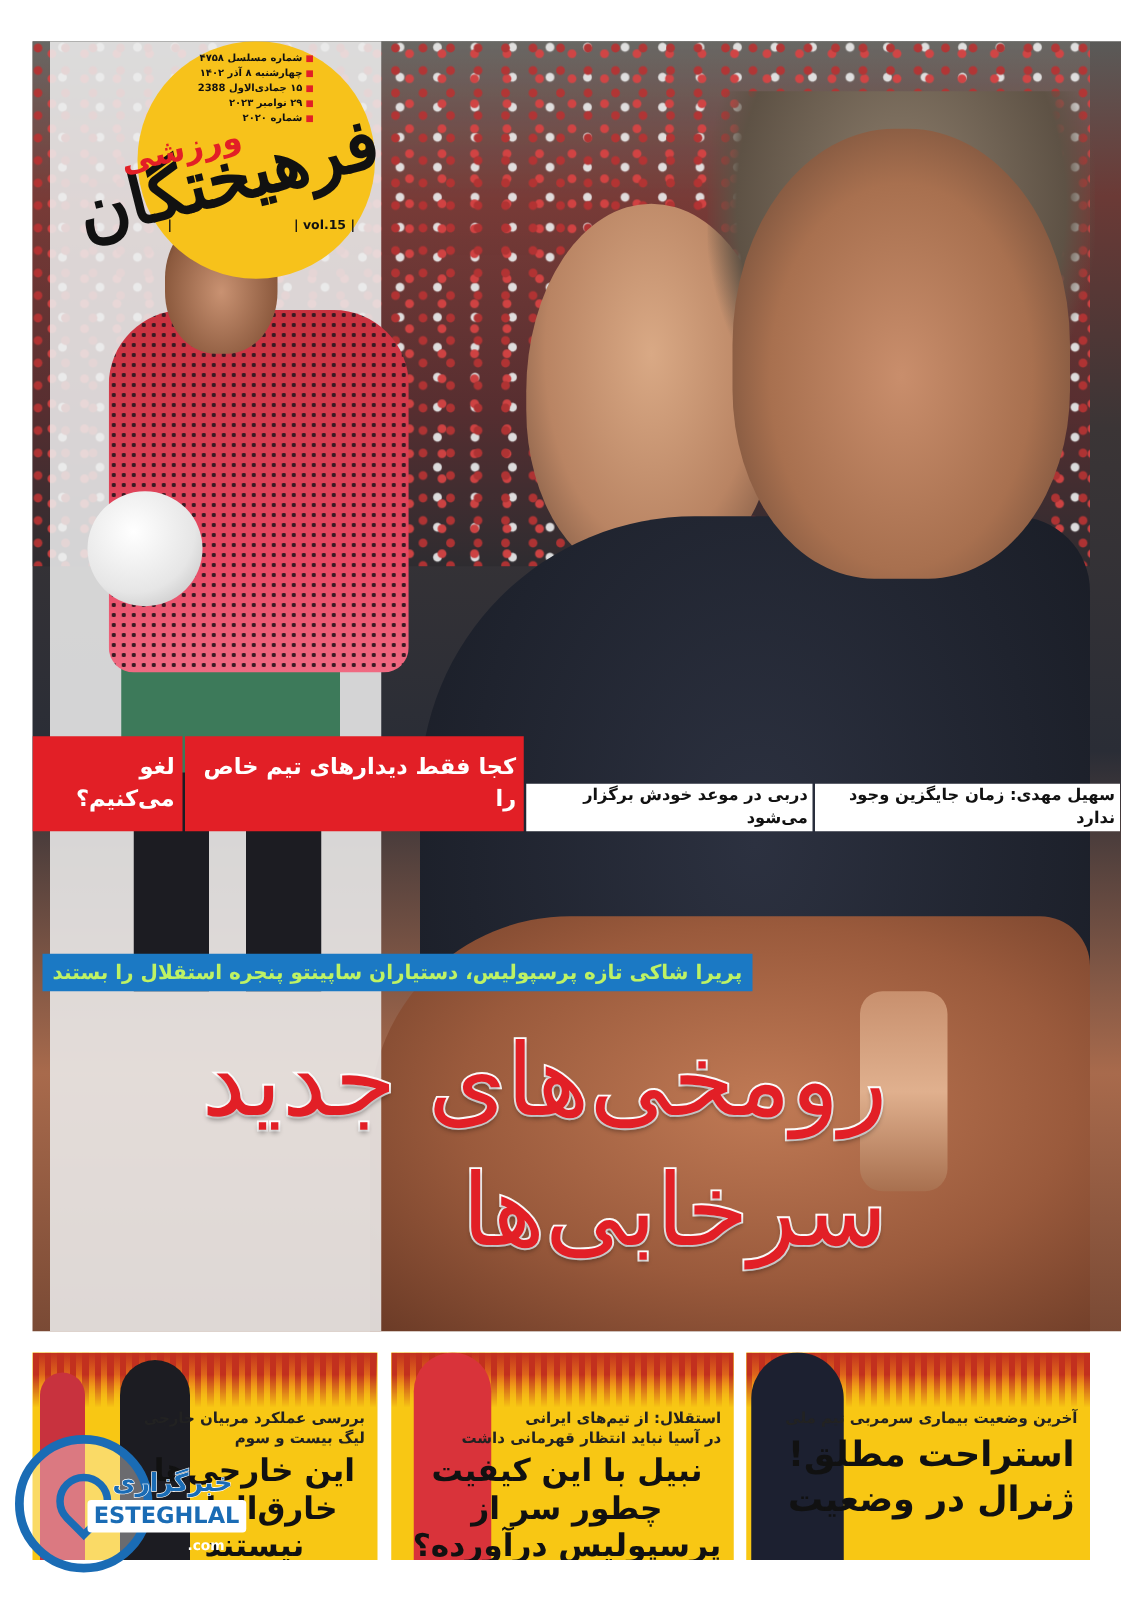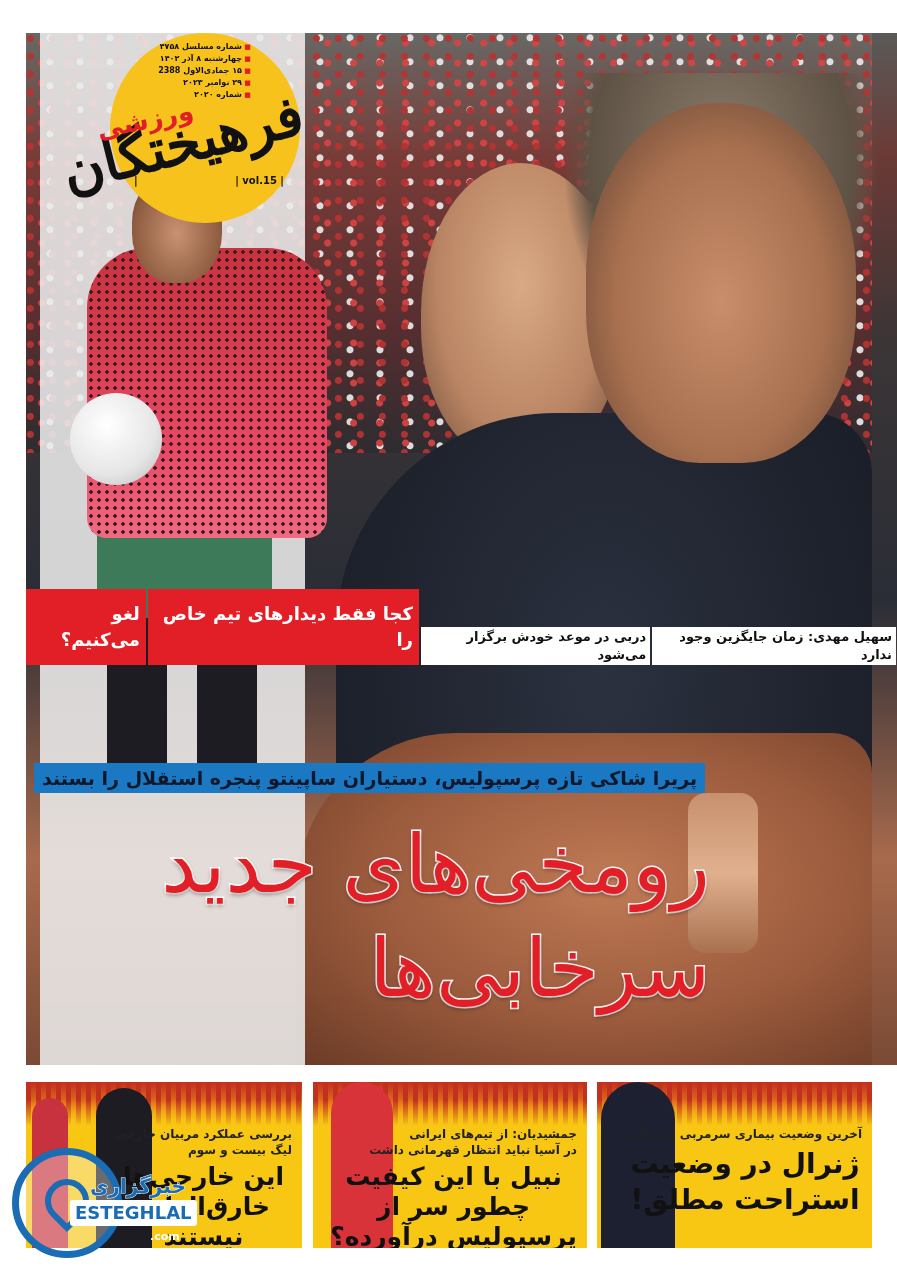--- a/index.html
+++ b/index.html
@@ -112,22 +112,22 @@
     direction:rtl;
   }
   .side-story .kicker {
     background:#ffffff; color:#111; font-size:13px; font-weight:bold; padding:1px 4px; line-height:18px;
   }
   .side-story .head {
     background:#e21f26; color:#ffffff; font-size:18px; font-weight:bold; padding:12px 6px; line-height:26px;
     margin-top:2px;
   }
   .lead-kicker {
-    position:absolute; left:8px; top:730px; background:#1b79c4; color:#0f172a;
-    font-size:19px; font-weight:bold; padding:1px 8px; line-height:28px; direction:rtl;
+    position:absolute; left:8px; top:730px; background:#1b79c4; color:#bef264;
+    font-size:16px; font-weight:bold; padding:1px 8px; line-height:28px; direction:rtl;
   }
   .main-headline {
     position:absolute; left:4px; top:780px; width:680px; direction:rtl; text-align:right;
     font-size:80px; font-weight:normal; line-height:104px; color:#e21f26;
     -webkit-text-stroke:3px #ffffff; paint-order:stroke fill;
     text-shadow:0 0 2px #fff,0 2px 4px rgba(0,0,0,.4);
   }
   .main-headline div:nth-child(2) { text-align:right; padding-left:0; width:400px; }
   .cards { position:absolute; left:26px; top:1082px; width:846px; height:166px; }
   .card {
@@ -231,38 +231,38 @@
         <div>خارق‌العاده</div>
         <div>نیستند</div>
       </div>
     </div>
   </div>
 
   <div class="card" style="left:287px;width:274px;">
     <div class="stripes"></div>
     <div class="figure" style="left:18px;width:62px;height:166px;background:#d9333a;"></div>
     <div class="text">
-      <div class="kicker">جمشیدیان: از تیم‌های ایرانی</div>
+      <div class="kicker">استقلال: از تیم‌های ایرانی</div>
       <div class="kicker">در آسیا نباید انتظار قهرمانی داشت</div>
       <div class="head">
         <div>نبیل با این کیفیت</div>
         <div>چطور سر از</div>
         <div>پرسپولیس درآورده؟</div>
       </div>
     </div>
   </div>
 
   <div class="card" style="left:571px;width:275px;">
     <div class="stripes"></div>
     <div class="figure" style="left:4px;width:74px;height:166px;background:#1c2030;"></div>
     <div class="text">
       <div class="kicker">آخرین وضعیت بیماری سرمربی تیم ملی</div>
       <div class="head" style="font-size:28px;line-height:36px;">
+        <div>استراحت مطلق!</div>
         <div>ژنرال در وضعیت</div>
-        <div>استراحت مطلق!</div>
       </div>
     </div>
   </div>
 </div>
 
 <div class="logo">
   <div class="logo-mark"></div>
 </div>
 <div class="logo-persian">خبرگزاری</div>
 <div class="logo-word">ESTEGHLAL</div>

